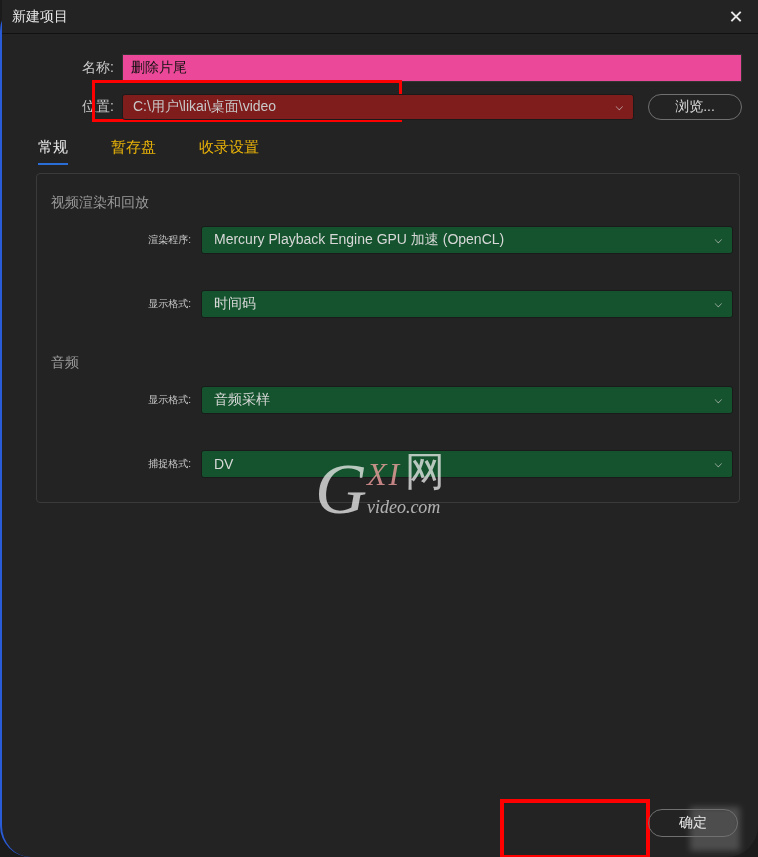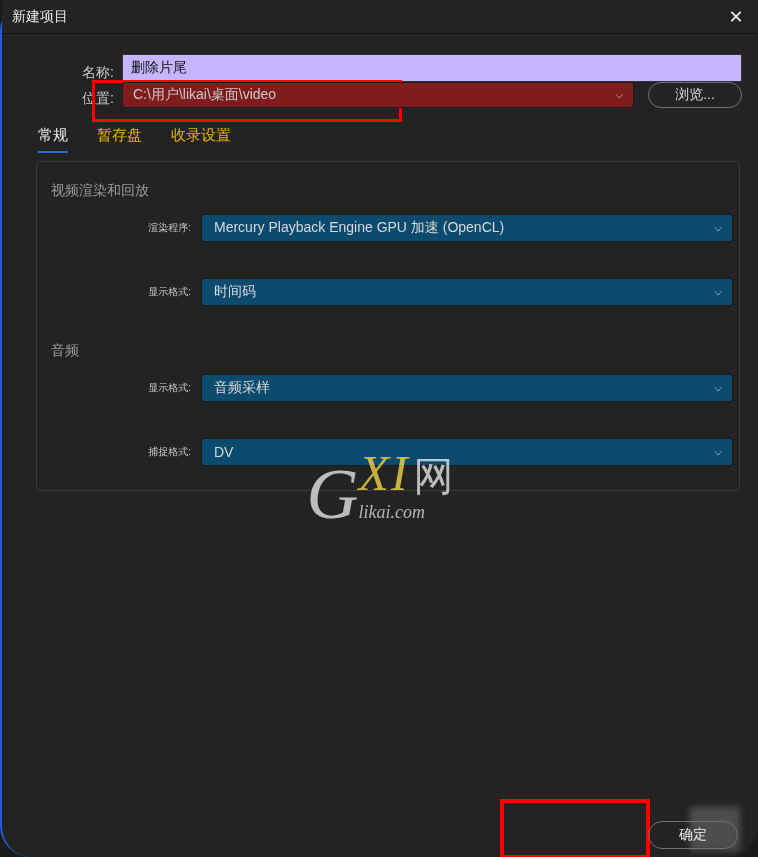--- a/index.html
+++ b/index.html
@@ -4,57 +4,57 @@
 <style>
   * { box-sizing: border-box; margin: 0; padding: 0; font-family: "Microsoft YaHei", "PingFang SC", sans-serif; }
   body { background: #1b1b1b; width: 758px; height: 857px; overflow: hidden; position: relative; }
   .dialog { width: 758px; height: 857px; background: #232323; border-left: 2px solid #2a5bd7; display: flex; flex-direction: column; border-radius: 31px; }
   .titlebar { height: 34px; background: #232323; display: flex; align-items: center; justify-content: space-between; padding: 0 0 0 10px; border-bottom: 1px solid #111; }
   .titlebar-title { color: #e8e8e8; font-size: 14px; }
   .titlebar-close { width: 44px; height: 34px; display: flex; align-items: center; justify-content: center; color: #e8e8e8; font-size: 18px; cursor: pointer; }
 
   .content { flex: 1; padding: 20px 12px 0 12px; position: relative; }
 
-  .row { display: flex; align-items: flex-end; }
+  .row { display: flex; align-items: center; margin-bottom: 12px; }
   .row-label { color: #c8c8c8; font-size: 14px; text-align: right; padding-right: 8px; }
   .name-label { width: 108px; }
   .loc-label { width: 108px; }
 
-  .name-input { flex: 1; height: 28px; background: #c4b5fd; border: 1px solid #333; color: #111; font-size: 14px; padding: 0 8px; margin-right: 4px; }
+  .name-input { flex: 1; height: 28px; background: #ec4899; border: 1px solid #333; color: #111; font-size: 14px; padding: 0 8px; margin-right: 4px; }
   .name-hl { position: absolute; border: 3px solid #ff0000; pointer-events: none; }
   #hl1 { left: 90px; top: 46px; width: 310px; height: 42px; }
 
   .loc-select { flex: 1; height: 26px; background: #7f1d1d; border: 1px solid #1a1a1a; border-radius: 3px; color: #c8c8c8; font-size: 14px; padding: 0 28px 0 10px; display: flex; align-items: center; position: relative; cursor: pointer; }
   .chev { position: absolute; right: 10px; top: 50%; transform: translateY(-50%); color: #c8c8c8; font-size: 10px; pointer-events:none;}
   .browse-btn { width: 94px; height: 26px; margin-left: 14px; margin-right: 4px; border: 1px solid #707070; border-radius: 13px; background: transparent; color: #d8d8d8; font-size: 14px; display: flex; align-items: center; justify-content: center; cursor: pointer; }
 
-  .tabs { display: flex; gap: 29px; margin: 18px 0 8px 24px; }
+  .tabs { display: flex; gap: 43px; margin: 18px 0 8px 24px; }
   .tab { color: #eab308; font-size: 15px; padding-bottom: 6px; cursor: pointer; }
   .tab.active { color: #e8e8e8; border-bottom: 2px solid #2a6dd7; }
 
   .panel { border: 1px solid #3a3a3a; border-radius: 4px; margin: 0 6px 18px 22px; padding: 20px 6px 20px 14px; position: relative; }
   .group { position: relative; margin-bottom: 36px; }
   .group:last-child { margin-bottom: 4px; }
   .group-title { color: #9a9a9a; font-size: 14px; margin-bottom: 14px; }
   .field-row { display: flex; align-items: center; }
   .field-label { width: 150px; text-align: right; color: #c8c8c8; font-size: 10px; padding-right: 10px; }
-  .select { flex: 1; height: 28px; background: #0c4a6e; border: 1px solid #1a1a1a; border-radius: 3px; color: #d8d8d8; font-size: 14px; padding: 0 28px 0 12px; display: flex; align-items: center; position: relative; cursor: pointer; }
+  .select { flex: 1; height: 28px; background: #14532d; border: 1px solid #1a1a1a; border-radius: 3px; color: #d8d8d8; font-size: 14px; padding: 0 28px 0 12px; display: flex; align-items: center; position: relative; cursor: pointer; }
 
   .checkbox-row { display: flex; align-items: center; margin: 4px 0 0 22px; color: #c8c8c8; font-size: 15px; cursor: pointer; }
   .checkbox { width: 16px; height: 16px; border: 2px solid #c8c8c8; border-radius: 3px; margin-right: 10px; background: transparent; }
 
-  .footer { position: absolute; right: 20px; bottom: 8px; display: flex; gap: 18px; margin-top: 25px; }
+  .footer { position: absolute; right: 20px; bottom: 20px; display: flex; gap: 18px; margin-top: 25px; }
   .ok-btn { width: 90px; height: 28px; border: 1px solid #707070; border-radius: 14px; background: transparent; color: #e8e8e8; font-size: 14px; display: flex; align-items: center; justify-content: center; cursor: pointer; position: relative; }
   #hl2 { position: absolute; right: 108px; bottom: -2px; width: 150px; height: 60px; border: 4px solid #ff0000; pointer-events: none; }
   .smudge { position:absolute; right:18px; bottom:6px; width:50px; height:44px; background:#555; filter: blur(3px); opacity:0.85; pointer-events:none; }
 
   .watermark { position: absolute; left: 50%; top: 410px; transform: translateX(-50%); pointer-events: none; opacity: 0.75; text-align:center;}
   .wm-g { font-family: Georgia, serif; font-style: italic; font-size: 72px; color: #f0f0f0; display:inline-block; vertical-align: baseline; line-height:1; }
   .wm-rest { display:inline-block; vertical-align: baseline; text-align:left; }
-  .wm-xi { font-family: Georgia, serif; font-style: italic; font-size: 50px; color: #fde047; letter-spacing: 2px; }
+  .wm-xi { font-family: Georgia, serif; font-style: italic; font-size: 32px; color: #fca5a5; letter-spacing: 2px; }
   .wm-cn { font-family: "KaiTi","STKaiti",serif; font-size: 40px; color: #f0f0f0; margin-left:4px;}
   .wm-sys { font-family: Georgia, serif; font-style: italic; font-size: 18px; color: #e0e0e0; display:block; margin-top:-2px; }
 </style>
 </head>
 <body>
 
 <div class="dialog">
 
   <div class="titlebar">
     <div class="titlebar-title">新建项目</div>
@@ -125,21 +125,21 @@
             <span>DV</span>
             <span class="chev">⌵</span>
           </div>
         </div>
       </div>
 
     </div>
 
 
     <div class="watermark">
-      <span class="wm-g">G</span><span class="wm-rest"><span class="wm-xi">XI</span><span class="wm-cn">网</span><span class="wm-sys">likai.com</span></span>
+      <span class="wm-g">G</span><span class="wm-rest"><span class="wm-xi">XI</span><span class="wm-cn">网</span><span class="wm-sys">video.com</span></span>
     </div>
 
     <div id="hl2"></div>
     <div class="smudge"></div>
     <div class="footer">
       <div class="ok-btn">确定</div>
     </div>
 
   </div>
 </div>

